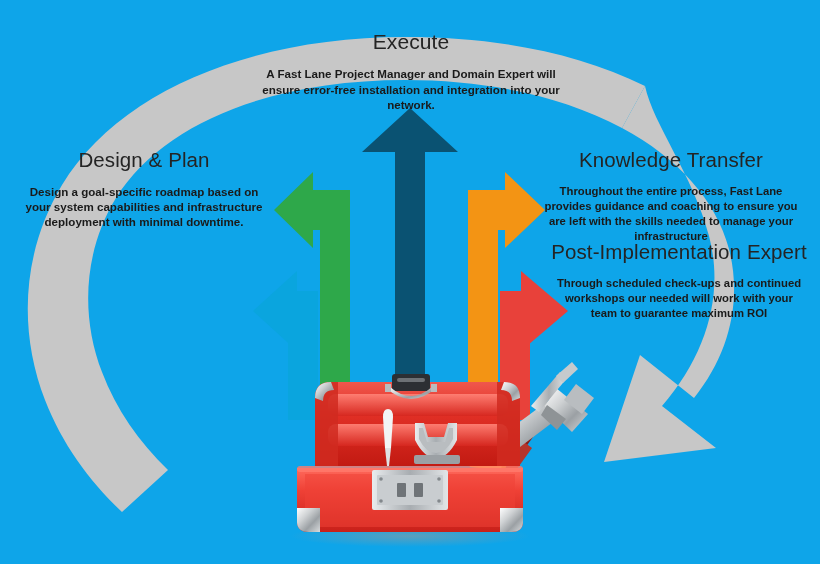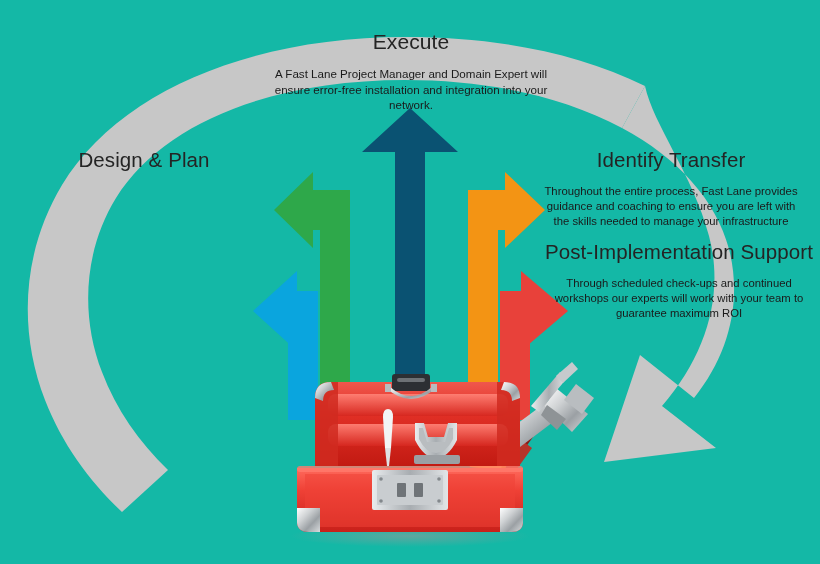--- a/index.html
+++ b/index.html
@@ -37,39 +37,39 @@
     font-size: 20.5px;
     font-weight: 400;
     letter-spacing: 0.1px;
     line-height: 1.15;
     margin: 0 0 4px 0;
     color: #242424;
     white-space: nowrap;
   }
   .txt-body {
     font-size: 11.6px;
-    font-weight: normal;
+    font-weight: bold;
     line-height: 1.33;
     margin: 12px;
     color: #1a1a1a;
   }
   
   #blk-execute    { left: 250px; top: 30px;  width: 322px; }
   #blk-execute .txt-title { font-size: 21px; }
   #blk-design     { left: 8px;   top: 148px; width: 272px; }
   #blk-identify   { left: 2px;   top: 245px; width: 248px; }
   #blk-knowledge  { left: 528px; top: 148px; width: 286px; }
   #blk-post       { left: 540px; top: 240px; width: 278px; }
   #blk-knowledge .txt-body { font-size: 11.3px; text-align: center; }
   #blk-post .txt-body { font-size: 11.3px; }
 </style>
 </head>
 <body>
 
-<div id="stage" style="background: #14b8a6;">
+<div id="stage" style="background: #0ea5e9;">
 
   <svg id="bg-svg" viewBox="0 0 820 564">
     <g>
 
       <path d="M 405 37
                C 250 37, 118 92, 62 185
                C 22 252, 18 330, 45 400
                C 62 444, 90 482, 122 512
                L 168 470
                C 139 442, 116 409, 102 372
@@ -285,26 +285,27 @@
     </g>
   </svg>
 
   <div class="txt-block" id="blk-execute">
     <h2 class="txt-title">Execute</h2>
     <p class="txt-body">A Fast Lane Project Manager and Domain Expert will ensure error-free installation and integration into your network.</p>
   </div>
 
   <div class="txt-block" id="blk-design">
     <h2 class="txt-title">Design &amp; Plan</h2>
+    <p class="txt-body">Design a goal-specific roadmap based on your system capabilities and infrastructure deployment with minimal downtime.</p>
   </div>
 
 
   <div class="txt-block" id="blk-knowledge">
-    <h2 class="txt-title">Identify Transfer</h2>
+    <h2 class="txt-title">Knowledge Transfer</h2>
     <p class="txt-body">Throughout the entire process, Fast Lane provides guidance and coaching to ensure you are left with the skills needed to manage your infrastructure</p>
   </div>
 
   <div class="txt-block" id="blk-post">
-    <h2 class="txt-title">Post-Implementation Support</h2>
-    <p class="txt-body">Through scheduled check-ups and continued workshops our experts will work with your team to guarantee maximum ROI</p>
+    <h2 class="txt-title">Post-Implementation Expert</h2>
+    <p class="txt-body">Through scheduled check-ups and continued workshops our needed will work with your team to guarantee maximum ROI</p>
   </div>
 
 </div>
 
 </body></html>

